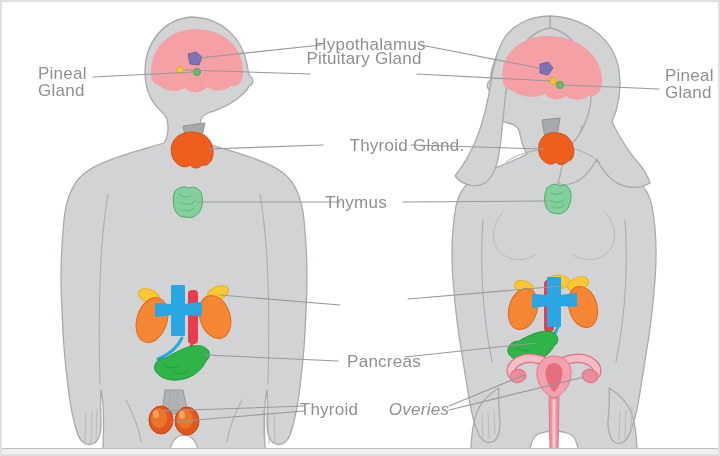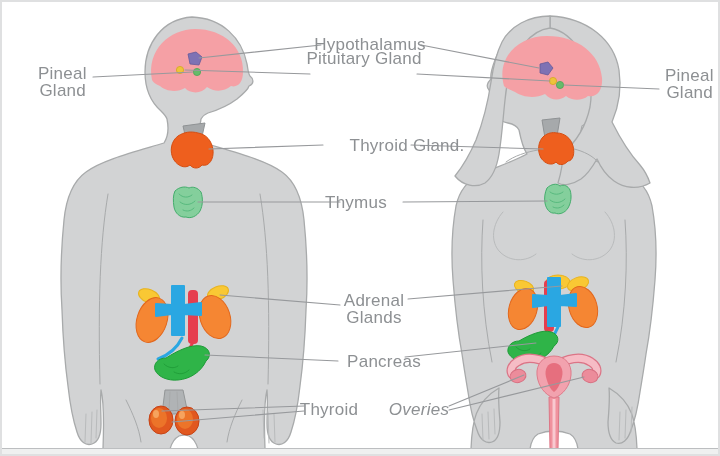--- a/index.html
+++ b/index.html
@@ -9,21 +9,21 @@
     border:2px solid #dfe0e1;box-sizing:border-box;
     font-family:"Liberation Sans", sans-serif;
   }
   .art{position:absolute;left:0;top:0;}
   .lbl{
     position:absolute;transform:translateX(-50%);
     font-size:17px;line-height:17px;letter-spacing:.25px;
     color:var(--c-label_text,#8d9093);text-align:center;white-space:nowrap;
   }
   .lbl.wrap{white-space:normal;}
-  .lbl.leftalign{transform:none;text-align:right;}
+  .lbl.leftalign{transform:none;text-align:left;}
   .strip{
     position:absolute;left:0;right:0;top:446px;height:10px;
     background:#eff0f0;border-top:1.5px solid #bcbec0;
   }
   
   svg *{vector-effect:none;}
   .body{fill:var(--c-body,#d2d3d4);stroke:var(--c-body_outline,#a8aaab);stroke-width:1.3;stroke-linejoin:round;}
   .seam{fill:none;stroke:var(--c-body_outline,#a8aaab);stroke-width:1;stroke-linecap:round;}
   .seam.light{stroke:#b9bbbc;}
   .o-brain{fill:var(--c-brain,#f5a0a5);stroke:none;}
@@ -244,20 +244,19 @@
       <line class="leader" x1="447" y1="404" x2="522" y2="373"></line>
       <line class="leader" x1="447" y1="408" x2="582" y2="375"></line>
     </g>
   </svg>
 
   <div class="lbl leftalign wrap" style="left:36px;top:63px;width:48px;">Pineal Gland</div>
   <div class="lbl" style="left:368px;top:34px;">Hypothalamus</div>
   <div class="lbl" style="left:362px;top:48px;">Pituitary Gland</div>
   <div class="lbl" style="left:365px;top:135px;margin-left:40px;">Thyroid Gland.</div>
   <div class="lbl" style="left:354px;top:192px;">Thymus</div>
-  <div class="lbl wrap" style="left:372px;top:290px;width:64px;">Adrenal Glands</div>
   <div class="lbl" style="left:382px;top:351px;">Pancreas</div>
   <div class="lbl" style="left:327px;top:399px;">Thyroid</div>
   <div class="lbl" style="left:417px;top:399px;font-style:italic;">Overies</div>
   <div class="lbl leftalign wrap" style="left:663px;top:65px;width:48px;">Pineal Gland</div>
 
   <div class="strip"></div>
 </div>
 
 </body></html>

